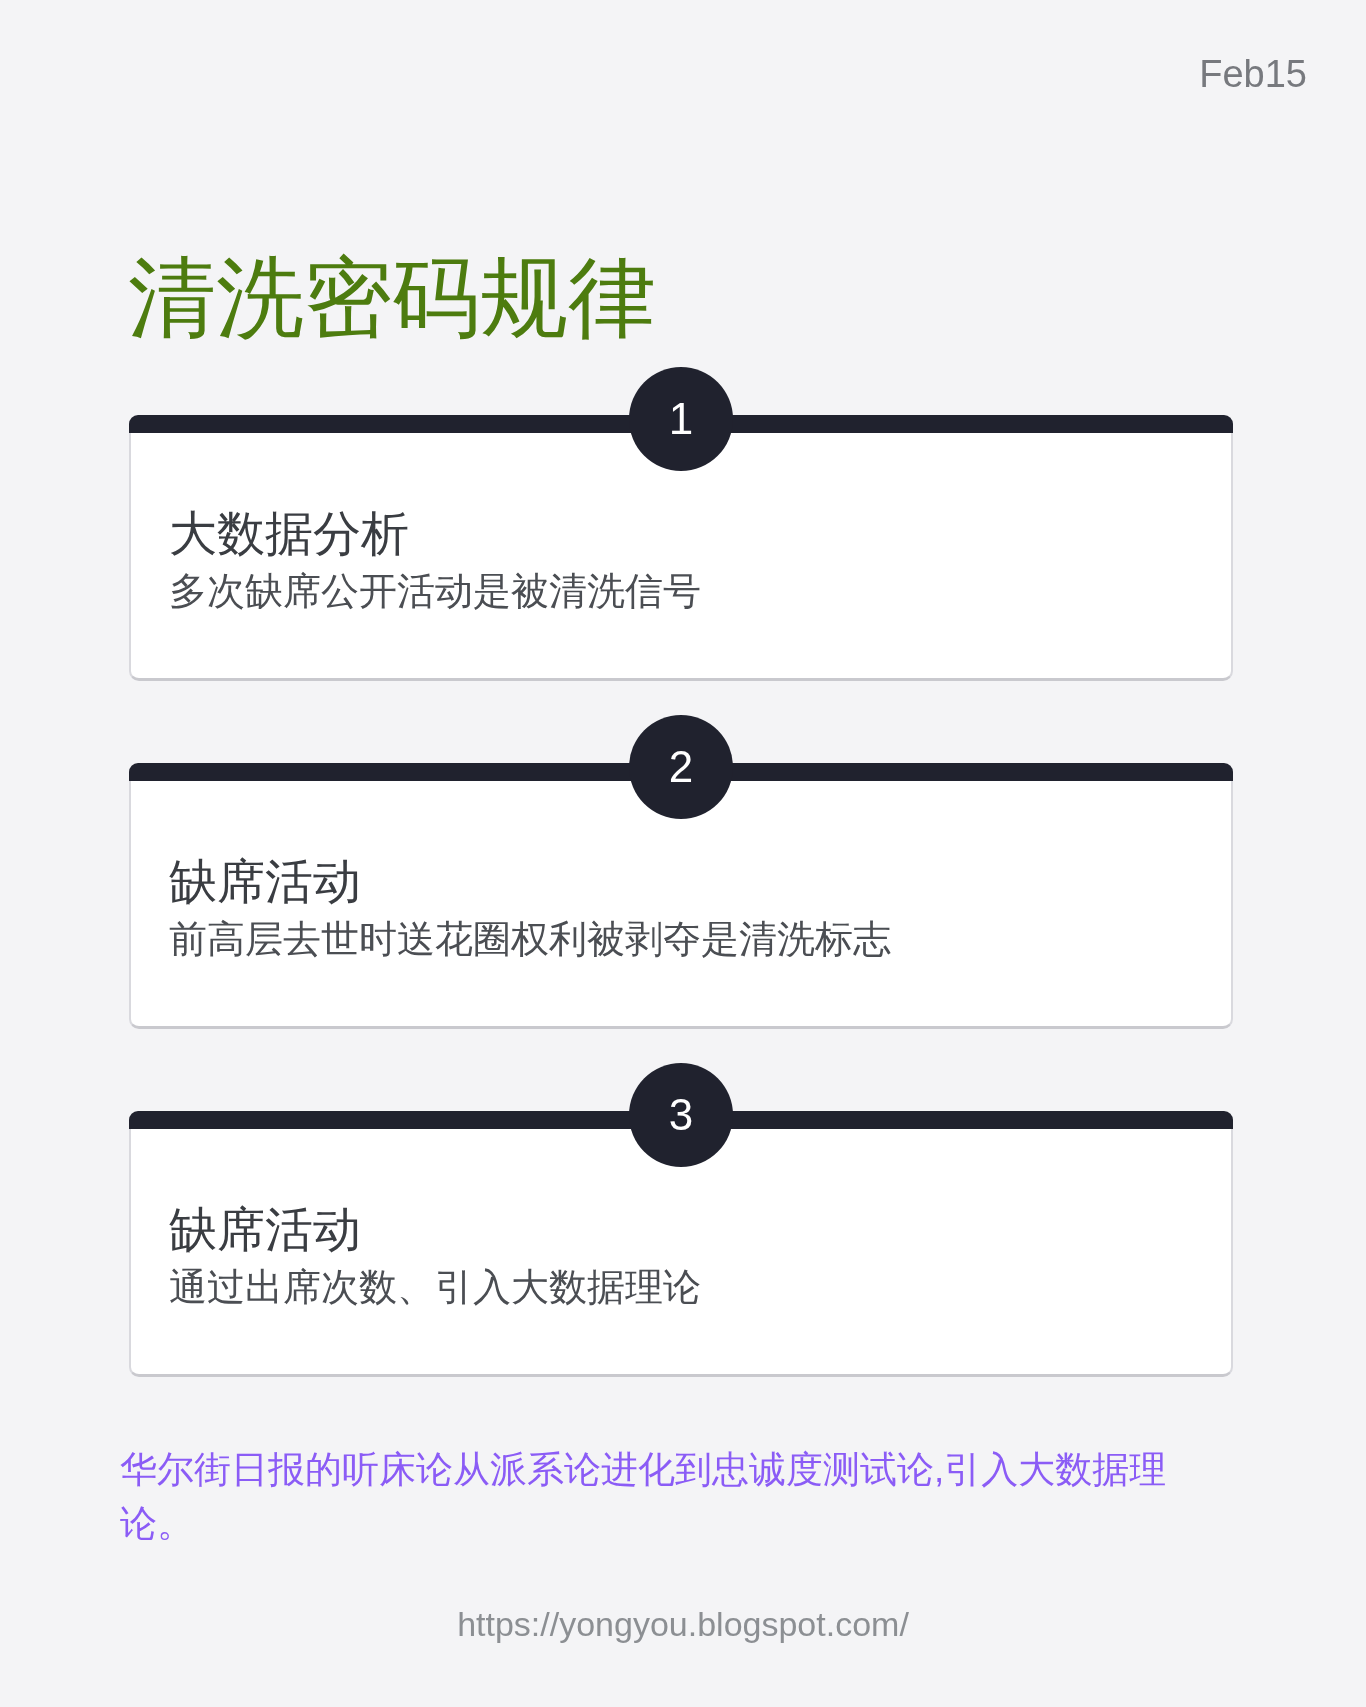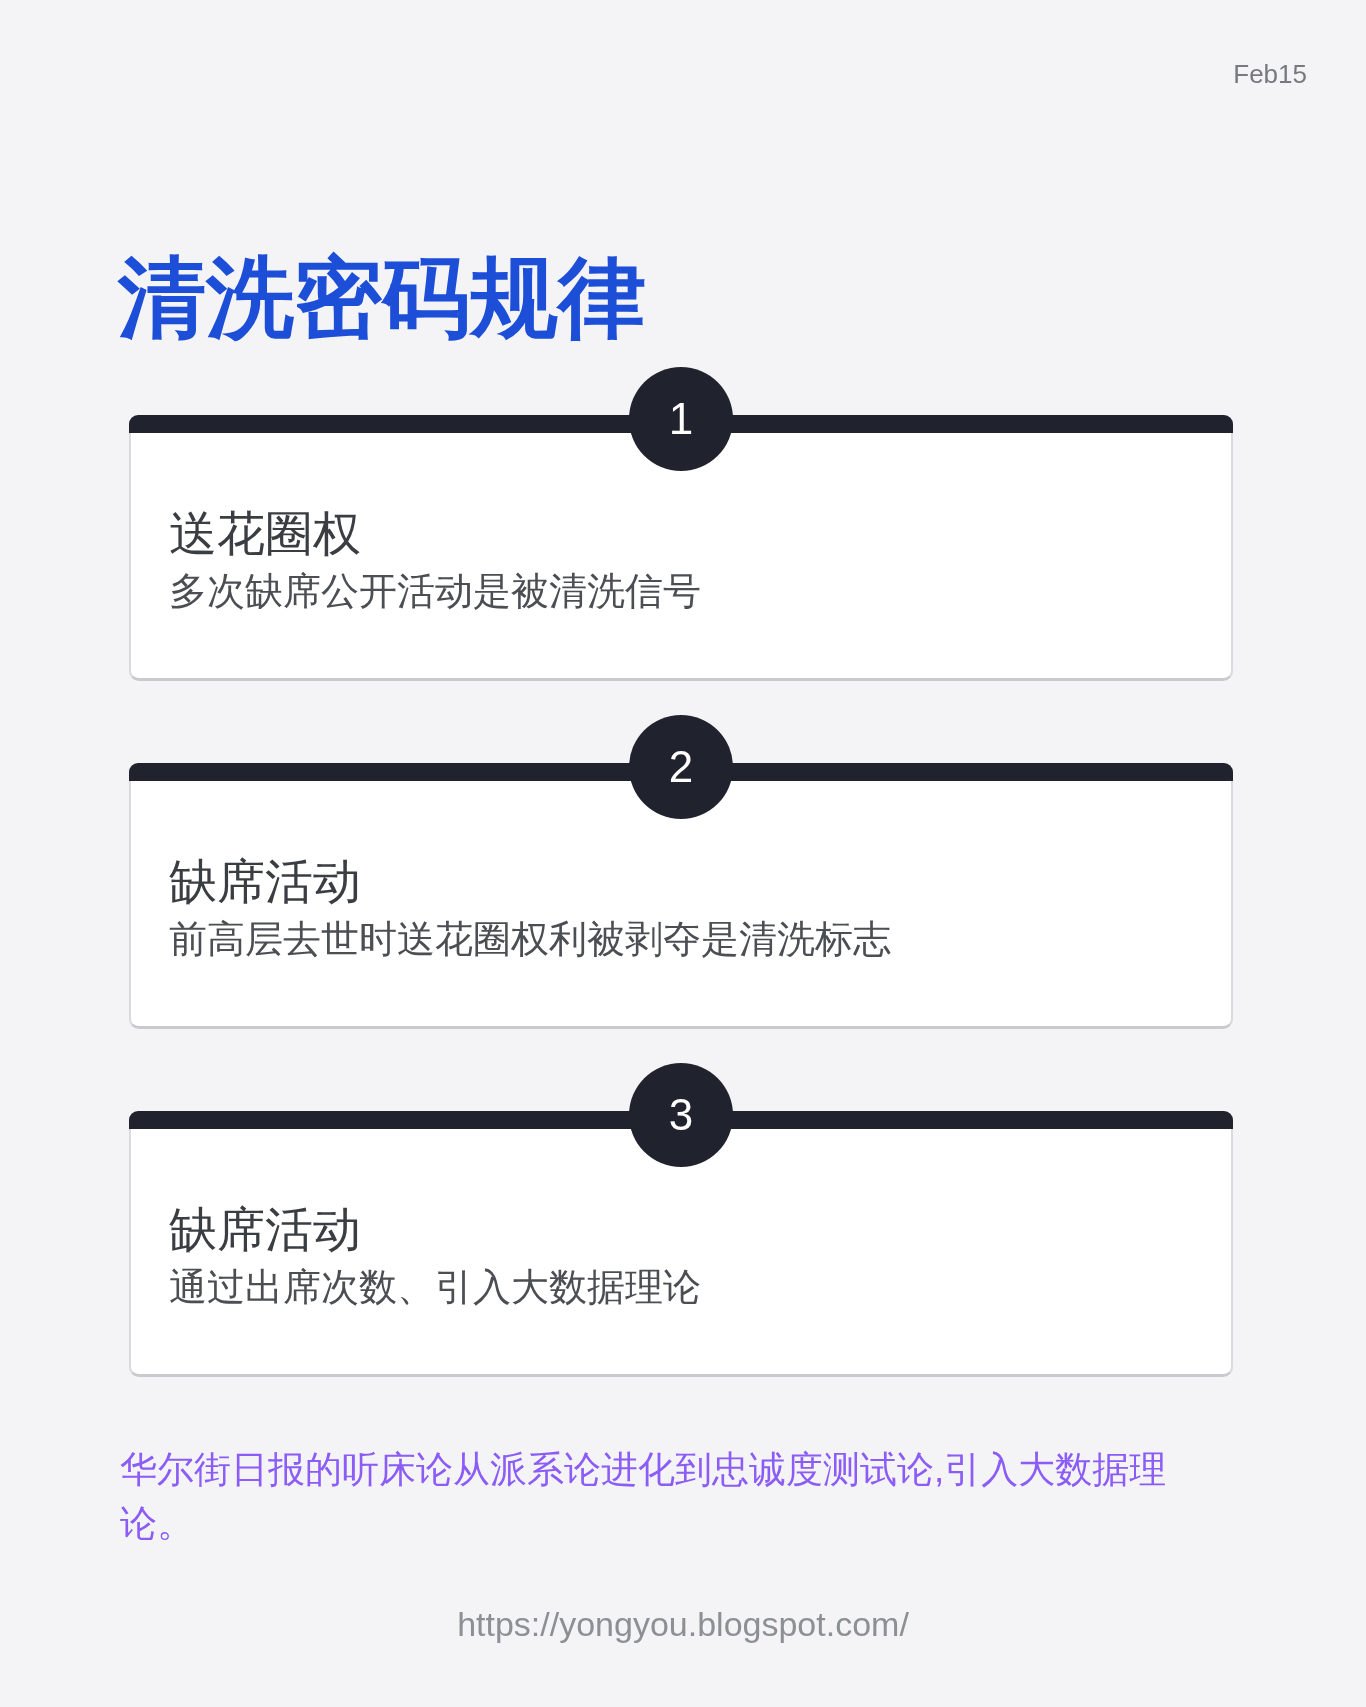--- a/index.html
+++ b/index.html
@@ -9,33 +9,33 @@
     height: 1707px;
     background: #f4f4f6;
     font-family: "Liberation Sans", "DejaVu Sans", sans-serif;
     overflow: hidden;
     margin: 0 auto;
   }
   .date {
     position: absolute;
     top: 55px;
     right: 59px;
-    font-size: 26px;
+    font-size: 38px;
     line-height: 38px;
     color: #77797e;
     text-align: right;
   }
   .title {
     position: absolute;
     top: 186px;
-    left: 118px;
+    left: 128px;
     font-size: 88px;
     line-height: 106px;
-    font-weight: bold;
-    color: #1d4ed8;
+    font-weight: normal;
+    color: #4d7c0f;
     white-space: nowrap;
   }
   .step {
     position: absolute;
     left: 129px;
     width: 1104px;
   }
   .step-1 { top: 367px; }
   .step-2 { top: 715px; }
   .step-3 { top: 1063px; }
@@ -118,21 +118,21 @@
 
   <h1 class="title">清洗密码规律</h1>
 
   <section class="step step-1">
     <div class="badge">
       <span>1</span>
     </div>
     <div class="card">
       <div class="card-bar"></div>
       <div class="card-box">
-        <div class="card-heading">送花圈权</div>
+        <div class="card-heading">大数据分析</div>
         <div class="card-desc">多次缺席公开活动是被清洗信号</div>
       </div>
     </div>
   </section>
 
   <section class="step step-2">
     <div class="badge">
       <span>2</span>
     </div>
     <div class="card">

